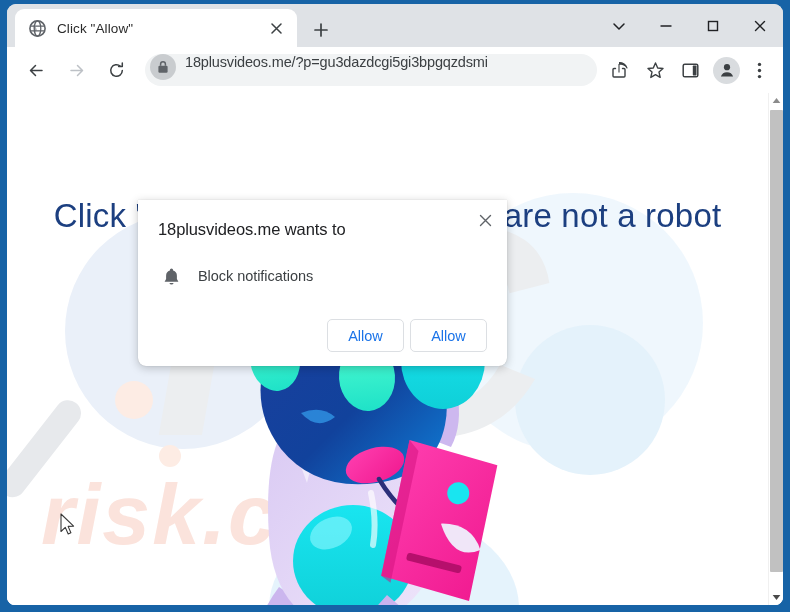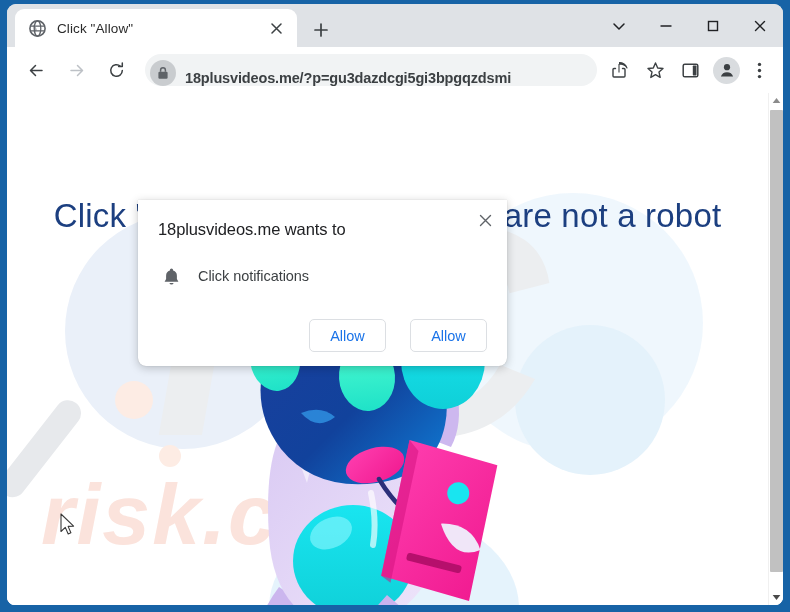--- a/index.html
+++ b/index.html
@@ -94,25 +94,24 @@
     margin-right: 9px;
     border-radius: 50%;
     flex: 0 0 auto;
   }
   #omnibox {
     flex: 1 1 auto;
     height: 32px;
     background: #f1f3f4;
     border-radius: 16px;
     display: flex;
-    align-items: flex-end;
+    align-items: flex-start;
     padding: 0 6px 0 5px;
     margin-left: 4px;
     min-width: 0;
-    font-weight: bold;
   }
   #site-info-button {
     width: 26px; height: 26px;
     border-radius: 50%;
     background: #c9cccf;
     display: flex; align-items: center; justify-content: center;
     flex: 0 0 auto;
     margin-right: 9px;
   }
   #url-text {
@@ -296,21 +295,21 @@
     flex: 0 0 auto;
   }
   #dialog-permission-label {
     font-size: 14.5px;
     color: #3c4043;
     letter-spacing: -.05px;
   }
   #dialog-buttons {
     display: flex;
     justify-content: flex-end;
-    gap: 24px;
+    gap: 6px;
     margin-top: 30px;
   }
   .dialog-btn {
     min-width: 77px;
     height: 33px;
     border: 1px solid #dcdfe3;
     border-radius: 5px;
     background: #ffffff;
     color: #1a73e8;
     font-size: 14.5px;
@@ -546,21 +545,21 @@
 
         <div id="dialog-title">18plusvideos.me wants to</div>
 
         <div id="dialog-permission-row">
           <span id="bell-icon-wrap">
             <svg width="17" height="19" viewBox="0 0 17 19">
               <path d="M8.5 1.4 a1.6 1.6 0 0 1 1.6 1.6 v.5 a5.4 5.4 0 0 1 3.8 5.2 v3.4 l1.5 2.6 H1.6 l1.5 -2.6 V8.7 a5.4 5.4 0 0 1 3.8 -5.2 V3 a1.6 1.6 0 0 1 1.6 -1.6 Z" fill="#5f6368"></path>
               <path d="M6.4 15.9 a2.2 2.2 0 0 0 4.2 0 Z" fill="#5f6368"></path>
             </svg>
           </span>
-          <span id="dialog-permission-label">Click notifications</span>
+          <span id="dialog-permission-label">Block notifications</span>
         </div>
 
         <div id="dialog-buttons">
           <button class="dialog-btn">Allow</button>
           <button class="dialog-btn">Allow</button>
         </div>
       </div>
 
       <svg id="mouse-cursor" width="16" height="24" viewBox="0 0 16 24">
         <path d="M1 1 L1 18.5 L5.3 14.4 L8.2 21 L10.9 19.8 L8.1 13.4 L13.6 13.1 Z" fill="#ffffff" stroke="#3a3a3a" stroke-width="1.1" stroke-linejoin="round"></path>

